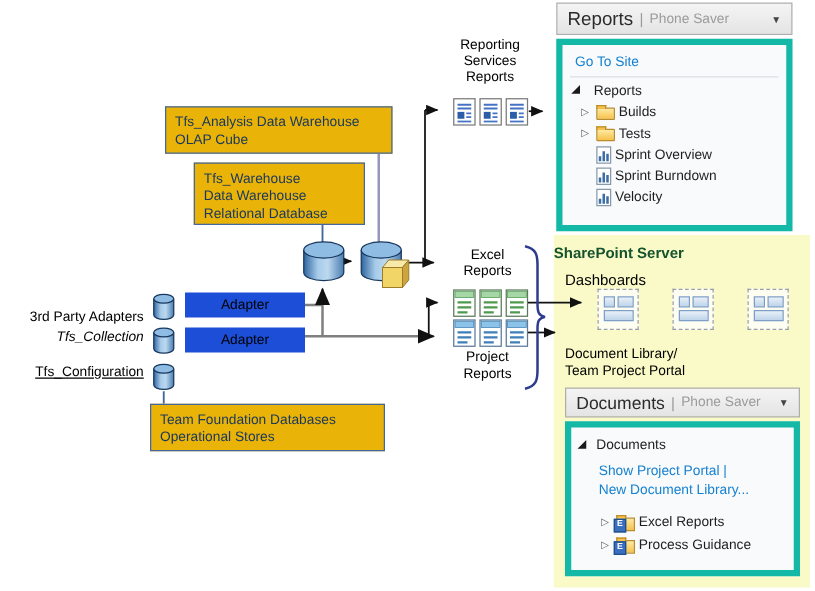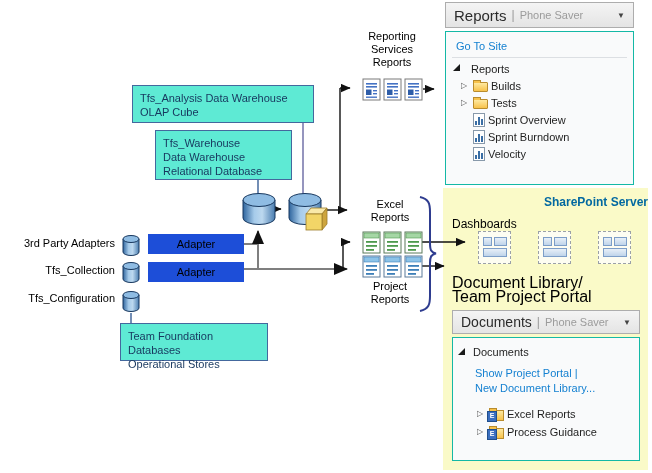--- a/index.html
+++ b/index.html
@@ -2,36 +2,36 @@
 <html><head>
 <meta charset="utf-8">
 <style>
   html,body{margin:0;padding:0;background:#fff;font-family:"Liberation Sans",sans-serif;}
   #stage{position:relative;width:652px;height:473px;background:#fff;overflow:hidden;}
   #stage *{box-sizing:border-box;}
   .abs{position:absolute;}
 
   
   .sp-area{left:443px;top:188px;width:205px;height:282px;background:#FAFAC8;z-index:1;}
-  .sp-title{left:443px;top:195px;width:205px;text-align:right;font-size:12px;font-weight:bold;color:#0369a1;z-index:4;}
+  .sp-title{left:443px;top:195px;width:205px;text-align:left;font-size:12px;font-weight:bold;color:#14532d;z-index:4;}
   .sp-dash{left:452px;top:217px;font-size:12px;color:#000;z-index:4;}
-  .sp-doclib{left:452px;top:276px;font-size:16px;color:#000;line-height:14px;white-space:pre-line;z-index:4;}
+  .sp-doclib{left:452px;top:276px;font-size:11px;color:#000;line-height:14px;white-space:pre-line;z-index:4;}
   .dashicon{top:231px;width:33px;height:33px;border:1px dashed #9aa0a8;background:#fdfdf2;z-index:4;}
   .dashicon i{position:absolute;background:linear-gradient(#E8F0F8,#BFD4EA);border:1px solid #7C9EC8;}
   .dashicon .tl{left:4px;top:5px;width:9px;height:9px;}
   .dashicon .tr{left:15px;top:5px;width:13px;height:9px;}
   .dashicon .bt{left:4px;top:16px;width:24px;height:9px;}
 
   
   .p-head{background:linear-gradient(#F4F4F4,#E4E4E4);border:1px solid #ADADAD;display:flex;align-items:center;padding:0 8px;z-index:2;}
   .p-head .t1{font-size:15px;color:#2B2B2B;}
   .p-head .sep{color:#999;margin:0 5px;font-size:12px;}
   .p-head .t2{font-size:11px;color:#9B9B9B;}
   .p-head .dd{margin-left:auto;font-size:8px;color:#444;}
-  .p-body{background:#F9FAFB;border:1px solid #14b8a6;z-index:2;}
+  .p-body{background:#F9FAFB;border:5px solid #14b8a6;z-index:2;}
   .gotosite{padding:8px 0 0 10px;font-size:11px;color:#1581D1;cursor:pointer;}
   .p-div{border-bottom:1px solid #DCDFE3;margin:5px 6px 2px 6px;}
   .trow{display:flex;align-items:center;height:17px;font-size:11px;color:#1E1E1E;}
   .docrow{height:18px;}
   .ind0{padding-left:5px;}
   .ind1{padding-left:13px;}
   .dind0{padding-left:3px;}
   .dind1{padding-left:22px;}
   .exp{width:14px;flex:none;font-size:8px;color:#595959;text-align:left;line-height:1;padding-left:2px;}
   .exp-open::after{content:"";display:inline-block;border-left:7px solid transparent;border-bottom:7px solid #1A1A1A;}
@@ -46,21 +46,21 @@
   .ic-chart b:nth-child(1){height:4px;}
   .ic-chart b:nth-child(2){height:8px;}
   .ic-chart b:nth-child(3){height:6px;}
   .ic-doclib{position:relative;width:15px;height:11px;background:linear-gradient(#FEE9A0,#F7C24B);border:1px solid #B98C2D;margin-top:2px;}
   .ic-doclib::before{content:"";position:absolute;top:-3px;left:-1px;width:6px;height:2px;background:#F7C24B;border:1px solid #B98C2D;border-bottom:none;}
   .ic-doclib::after{content:"E";position:absolute;left:-3px;bottom:-2px;width:8px;height:9px;background:#3A6EBF;border:1px solid #1F4E8C;color:#fff;font-size:7px;line-height:8px;text-align:center;font-weight:bold;}
   .doc-links{margin:5px 0 0 22px;font-size:11px;line-height:15px;color:#1581D1;}
   .doc-links div{cursor:pointer;}
 
   
-  .dbox{background:#5eead4;border:1px solid #44689D;color:#17375E;font-size:11px;line-height:14px;padding:5px 7px;white-space:pre-line;z-index:4;}
+  .dbox{background:#eab308;border:1px solid #44689D;color:#17375E;font-size:11px;line-height:14px;padding:5px 7px;white-space:pre-line;z-index:4;}
   .sidelabel{left:0;width:115px;text-align:right;font-size:11px;color:#000;z-index:4;}
   .adapter{width:96px;height:20px;background:#1d4ed8;color:#000;font-size:11px;display:flex;align-items:center;justify-content:center;z-index:4;}
   .grouplabel{width:84px;text-align:center;font-size:11px;line-height:13px;color:#000;white-space:pre-line;z-index:4;}
   #svglayer{position:absolute;left:0;top:0;z-index:3;pointer-events:none;}
 </style>
 </head>
 <body>
 
 <div id="stage">
 
@@ -183,26 +183,26 @@
         <use href="#doc-pr" x="384" y="256"></use>
         <use href="#doc-pr" x="405" y="256"></use>
     </g>
   </svg>
 
   <div class="abs dbox" style="left:132px;top:85px;width:182px;height:38px;">Tfs_Analysis Data Warehouse
 OLAP Cube</div>
   <div class="abs dbox" style="left:132px;top:130px;width:137px;height:50px;margin-left:23px;">Tfs_Warehouse
 Data Warehouse
 Relational Database</div>
-  <div class="abs dbox" style="left:120px;top:323px;width:148px;height:38px;">Team Foundation Databases
+  <div class="abs dbox" style="left:120px;top:323px;width:188px;height:38px;">Team Foundation Databases
 Operational Stores</div>
 
-  <div class="abs sidelabel" style="top:237px;">3rd Party Adapters</div>
-  <div class="abs sidelabel" style="top:264px;">Tfs_Collection</div>
-  <div class="abs sidelabel" style="top:292px;">Tfs_Configuration</div>
+  <div class="abs sidelabel" style="top:248px;">3rd Party Adapters</div>
+  <div class="abs sidelabel" style="top:264px;font-style:italic;">Tfs_Collection</div>
+  <div class="abs sidelabel" style="top:292px;text-decoration:underline;">Tfs_Configuration</div>
 
   <div class="abs adapter" style="left:148px;top:234px;">Adapter</div>
   <div class="abs adapter" style="left:148px;top:262px;">Adapter</div>
 
   <div class="abs grouplabel" style="left:350px;top:30px;">Reporting
 Services
 Reports</div>
   <div class="abs grouplabel" style="left:348px;top:198px;">Excel
 Reports</div>
   <div class="abs grouplabel" style="left:348px;top:280px;">Project

